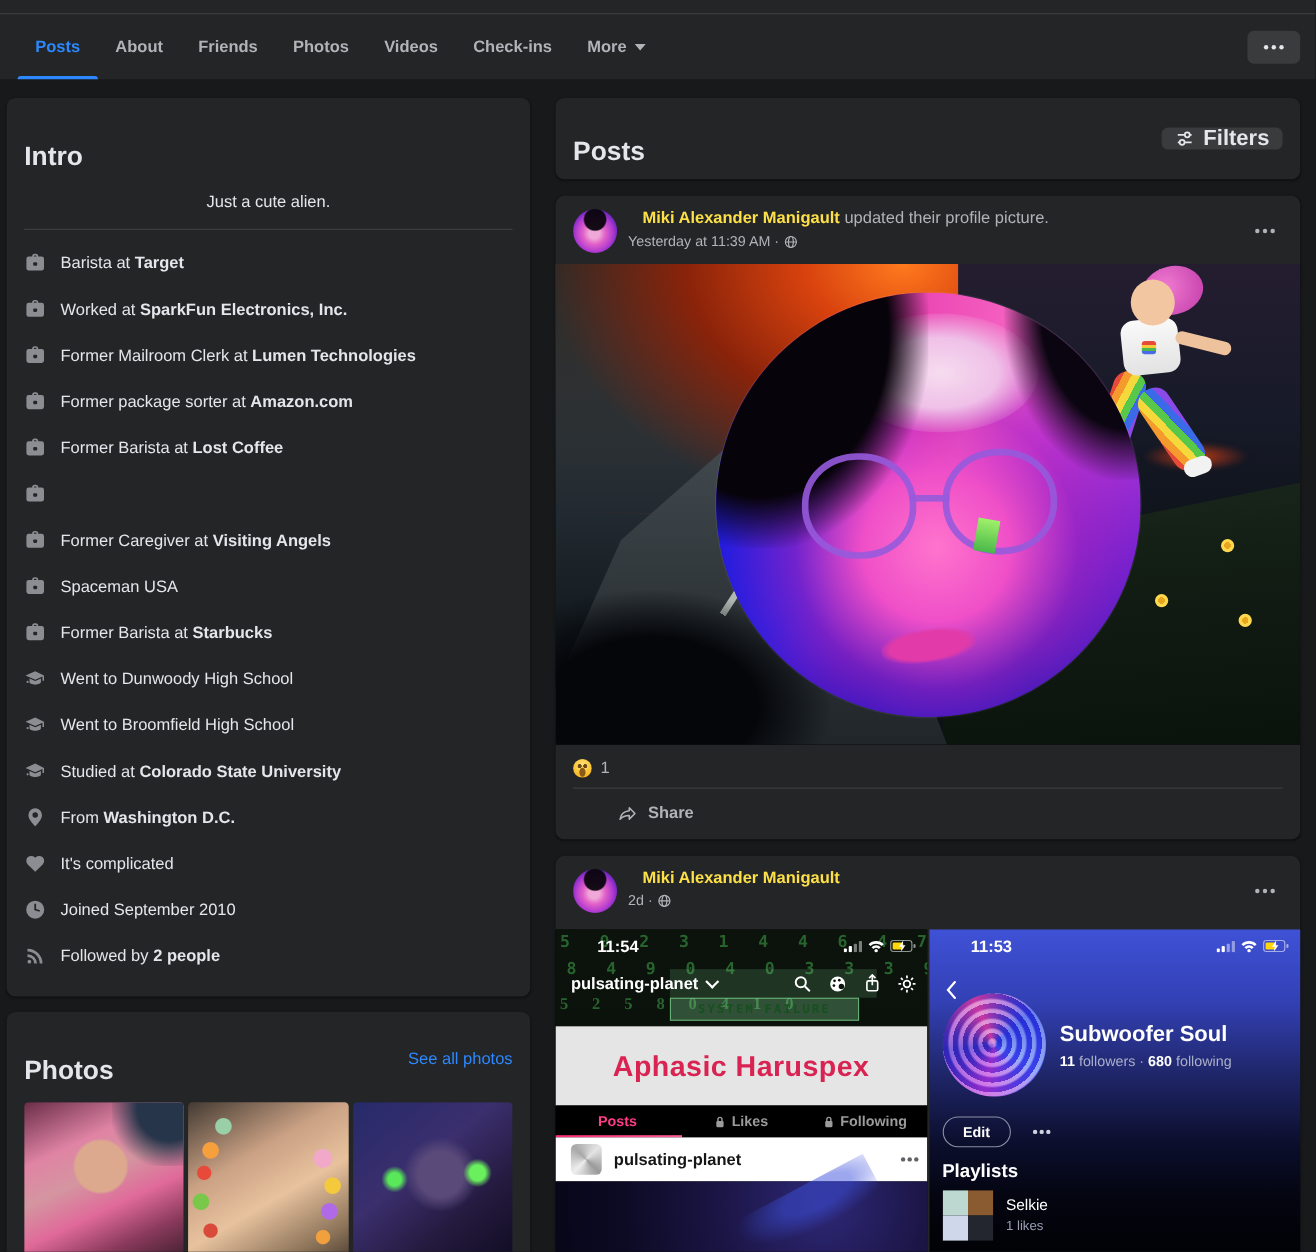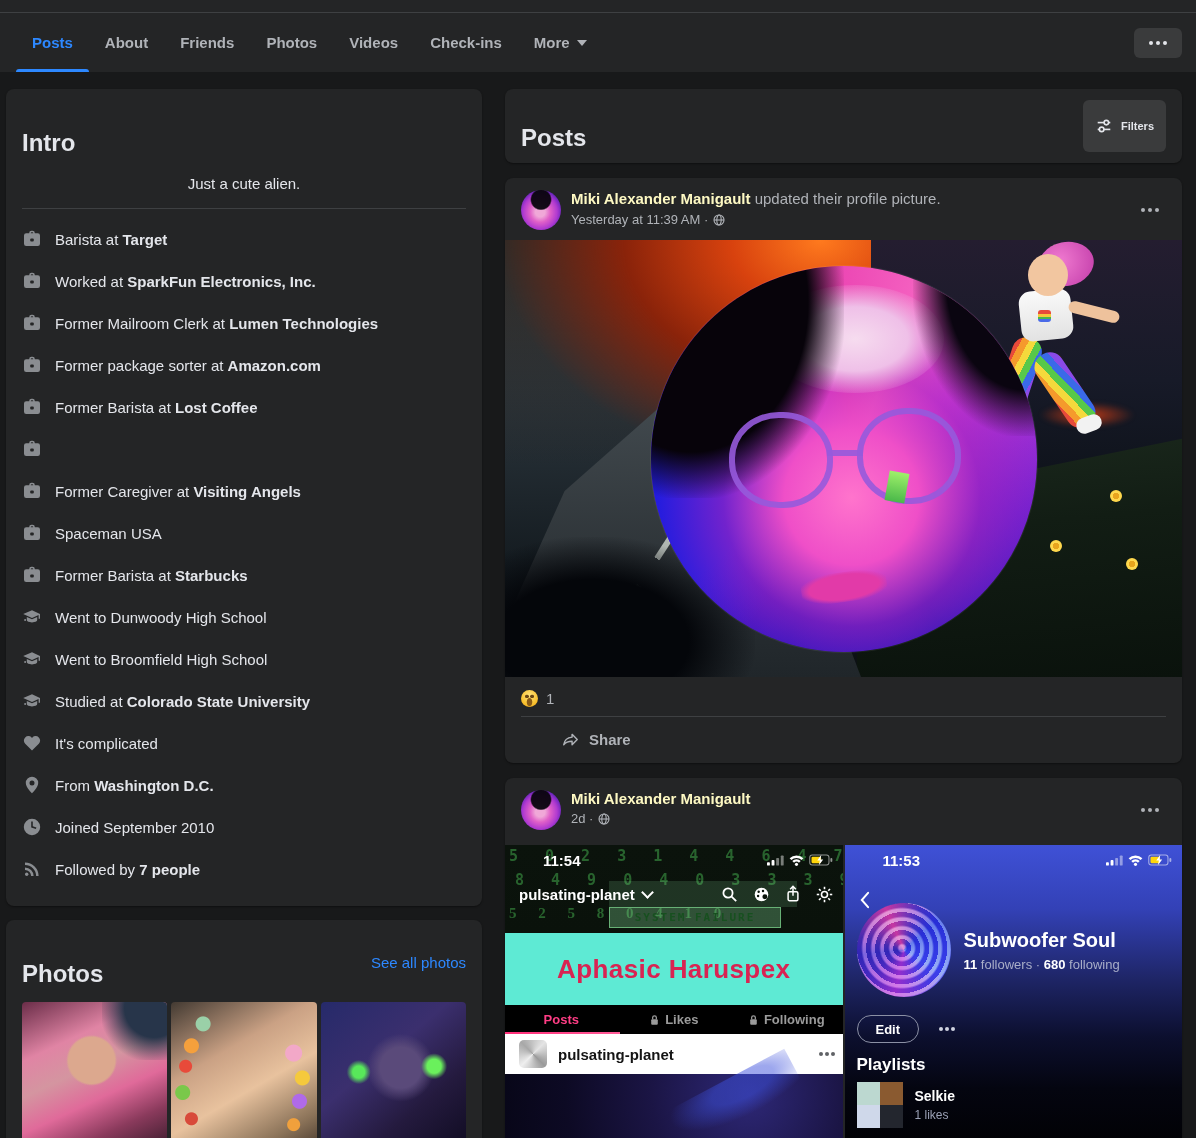--- a/index.html
+++ b/index.html
@@ -70,27 +70,27 @@
   .ph3::after { content:""; position:absolute; inset:0; background:
          radial-gradient(circle at 26% 48%, #58e85a 0 6px, rgba(88,232,90,0) 12px),
          radial-gradient(circle at 78% 44%, #6af05c 0 7px, rgba(88,232,90,0) 13px); }
   .ph4 { background:linear-gradient(90deg,#202a6e,#5a1430 50%,#102050); }
   .ph5 { background:linear-gradient(90deg,#d8c8b0,#4a4434 60%,#3a3528); }
   .ph6 { background:linear-gradient(90deg,#c8b890 0 22%, #3a4a3a 22%, #2a3a5a 100%); }
 
   
   .posts-head { display:flex; justify-content:space-between; align-items:center; padding:11px 16px; }
   .filters-btn { display:flex; align-items:center; gap:8px; background:#3a3b3c; border-radius:6px;
-         padding:0 12px; height:52px; font-size:11px; font-weight:600; cursor:pointer; }
+         padding:0 12px; height:20px; font-size:20px; font-weight:600; cursor:pointer; }
 
   .post-head { display:flex; align-items:flex-start; padding:12px 16px 10px; gap:10px; position:relative; }
   .avatar { width:40px; height:40px; border-radius:50%; flex:none; cursor:pointer; background:
          radial-gradient(circle at 50% 24%, rgba(8,4,12,.95) 0 26%, rgba(8,4,12,0) 30%),
          radial-gradient(circle at 48% 55%, #f0a8d8 0 16%, #e060c8 34%, #b03ad0 56%, #5a20b8 76%, #251468 100%); }
-  .ph-name { font-size:15px; font-weight:600; color:#fef9c3; cursor:pointer; }
+  .ph-name { font-size:15px; font-weight:600; color:#fde047; cursor:pointer;margin-left:13px; }
   .ph-action { font-size:15px; color:#b0b3b8; }
   .ph-sub { font-size:13px; color:#b0b3b8; display:flex; align-items:center; gap:5px; margin-top:4px; }
   .post-menu { position:absolute; right:16px; top:22px; width:32px; height:20px;
          display:flex; align-items:center; justify-content:center; cursor:pointer; }
 
   
   .cover { position:relative; height:437px; overflow:hidden; background:#0d1117; cursor:pointer; }
   .cv-left { position:absolute; left:0; top:0; width:54%; height:100%;
          background:linear-gradient(180deg,#39454d 0%, #2b353c 35%, #141b20 75%, #0b0f12 100%); }
   .cv-sky { position:absolute; left:0; top:0; width:74%; height:52%; background:
@@ -177,21 +177,21 @@
   .handleRow { position:absolute; top:40px; left:14px; right:10px; display:flex; align-items:center; color:#fff; }
   .handle { font-weight:700; font-size:15px; }
   .chev { width:9px; height:9px; border-right:2px solid #fff; border-bottom:2px solid #fff;
         transform:rotate(45deg); margin:-4px 0 0 8px; }
   .hicons { margin-left:auto; display:flex; gap:15px; align-items:center; }
   .sysband { position:absolute; top:36px; left:104px; width:188px; height:26px; background:rgba(140,230,160,.16); }
   .sysbox { position:absolute; top:62px; left:104px; width:172px; height:21px;
         background:rgba(140,230,160,.3); border:1px solid rgba(150,255,170,.55);
         display:flex; align-items:center; justify-content:center;
         font-family:"DejaVu Sans Mono",monospace; font-size:11px; font-weight:700; color:#17501f; letter-spacing:2px; }
-  .aphband { position:absolute; top:88px; left:0; right:0; height:72px; background:#5eead4;
+  .aphband { position:absolute; top:88px; left:0; right:0; height:72px; background:#e5e5e5;
         display:flex; align-items:center; justify-content:center; }
   .aph { color:#d92352; font-size:26px; font-weight:700; letter-spacing:.4px; }
   .ttabs { position:absolute; top:160px; left:0; right:0; height:29px; background:#000; display:flex; }
   .ttab { flex:1; display:flex; align-items:center; justify-content:center; gap:5px;
         font-size:13px; font-weight:700; color:#9b9b9b; }
   .ttab.on { color:#ff3d85; }
   .tunder { position:absolute; bottom:0; left:0; width:34%; height:2px;
         background:linear-gradient(90deg,#ff2d78,#ff5c98); }
   .prow { position:absolute; top:189px; left:0; right:0; height:40px; background:#fff;
         display:flex; align-items:center; padding:0 14px; gap:11px; }
@@ -214,21 +214,21 @@
   .rfoll { position:absolute; top:112px; left:119px; font-size:13px; color:#a9aec8; }
   .rfoll .b { color:#fff; }
   .editpill { position:absolute; top:170px; left:12px; height:28px; padding:0 18px;
         border:1px solid #8b90a5; border-radius:16px; color:#fff; font-size:13px; font-weight:700;
         display:flex; align-items:center; cursor:pointer; }
   .rdots { position:absolute; top:182px; left:100px; }
   .plh { position:absolute; top:210px; left:12px; font-size:17px; font-weight:700; color:#fff; }
   .plrow { position:absolute; left:12px; display:flex; gap:12px; align-items:center; }
   .plcover { width:46px; height:46px; display:grid; grid-template-columns:1fr 1fr; grid-template-rows:1fr 1fr;
         overflow:hidden; flex:none; }
-  .pltitle { font-size:14px; color:#fff; font-weight:700; }
+  .pltitle { font-size:14px; color:#fff; font-weight:400; }
   .plsub { font-size:12px; color:#9aa0b5; margin-top:3px; }
 </style>
 </head>
 <body>
 
 <div class="topbar">
   <div class="topstrip"></div>
   <div class="nav">
     <div class="tab active">
         <span>Posts</span>
@@ -393,33 +393,33 @@
                 </g>
               </svg>
             </span>
             <span><span>Studied at </span><span class="b">Colorado State University</span></span>
           </div>
 
 
           <div class="intro-item">
             <span class="ic">
               <svg viewBox="0 0 20 20">
+                <path fill="#8a8d91" d="M10 1.8A6.2 6.2 0 0 1 16.2 8c0 4.6-6.2 10.2-6.2 10.2S3.8 12.6 3.8 8A6.2 6.2 0 0 1 10 1.8zm0 3.7A2.5 2.5 0 1 0 12.5 8 2.5 2.5 0 0 0 10 5.5z"></path>
+              </svg>
+            </span>
+            <span><span>From </span><span class="b">Washington D.C.</span></span>
+          </div>
+
+          <div class="intro-item">
+            <span class="ic">
+              <svg viewBox="0 0 20 20">
                 <path fill="#8a8d91" d="M10 17.6 3.2 10.8a4.5 4.5 0 0 1 6.4-6.4l.4.5.4-.5a4.5 4.5 0 0 1 6.4 6.4L10 17.6z"></path>
               </svg>
             </span>
             <span><span>It's complicated</span><span class="b"></span></span>
-          </div>
-
-          <div class="intro-item">
-            <span class="ic">
-              <svg viewBox="0 0 20 20">
-                <path fill="#8a8d91" d="M10 1.8A6.2 6.2 0 0 1 16.2 8c0 4.6-6.2 10.2-6.2 10.2S3.8 12.6 3.8 8A6.2 6.2 0 0 1 10 1.8zm0 3.7A2.5 2.5 0 1 0 12.5 8 2.5 2.5 0 0 0 10 5.5z"></path>
-              </svg>
-            </span>
-            <span><span>From </span><span class="b">Washington D.C.</span></span>
           </div>
 
           <div class="intro-item">
             <span class="ic">
               <svg viewBox="0 0 20 20">
                 <path fill="#8a8d91" d="M10 1.8A8.2 8.2 0 1 0 18.2 10 8.2 8.2 0 0 0 10 1.8zm3.9 10.1-4.7-1.4V4.6h1.6v4.7l3.6 1.1-.5 1.5z"></path>
               </svg>
             </span>
             <span><span>Joined September 2010</span><span class="b"></span></span>
           </div>
@@ -427,21 +427,21 @@
           <div class="intro-item">
             <span class="ic">
               <svg viewBox="0 0 20 20">
                 <g fill="#8a8d91">
                   <path d="M3 3.4a13.6 13.6 0 0 1 13.6 13.6h-2.5A11.1 11.1 0 0 0 3 5.9V3.4z"></path>
                   <path d="M3 8.4a8.6 8.6 0 0 1 8.6 8.6H9.1A6.1 6.1 0 0 0 3 10.9V8.4z"></path>
                   <circle cx="4.7" cy="15.3" r="1.7"></circle>
                 </g>
               </svg>
             </span>
-            <span><span>Followed by </span><span class="b">7 people</span></span>
+            <span><span>Followed by </span><span class="b">2 people</span></span>
           </div>
         </div>
     </div>
 
     <div class="card photos-card">
       <div class="photos-head">
         <div class="card-title">Photos</div>
         <a class="link">See all photos</a>
       </div>
       <div class="photo-grid">

